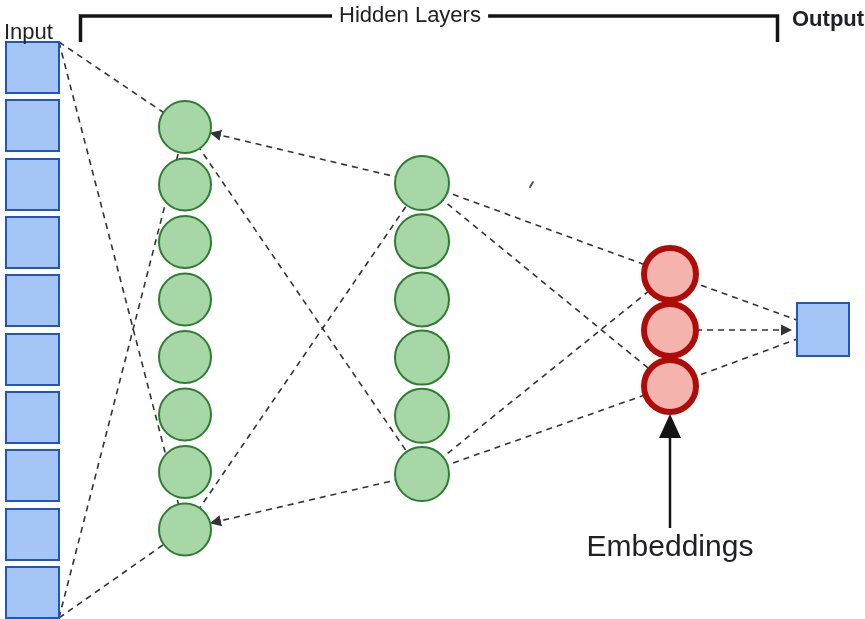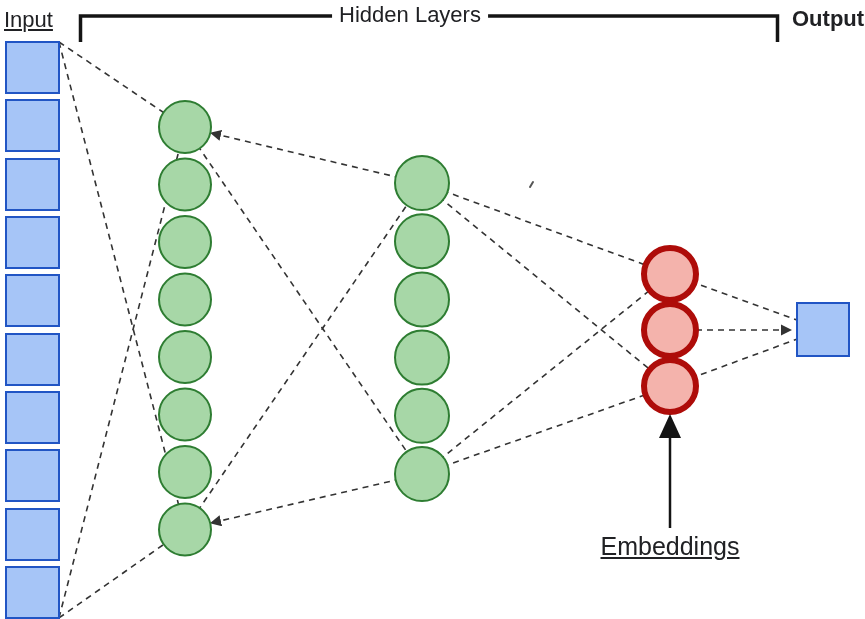--- a/index.html
+++ b/index.html
@@ -13,34 +13,33 @@
   .canvas svg{position:absolute;left:0;top:0;z-index:1;}
   .lbl{
     position:absolute;
     z-index:2;
     color:#202124;
     font-size:22px;
     line-height:26px;
     white-space:nowrap;
     user-select:none;
   }
-  .lbl-input{left:4px;top:7px;text-decoration:underline;}
+  .lbl-input{left:4px;top:19px;}
   .lbl-hidden{
     left:410px;top:2px;
     transform:translateX(-50%);
     background:#ffffff;
     padding:0 7px;
   }
   .lbl-output{left:792px;top:6px;font-weight:bold;}
   .lbl-embeddings{
     left:670px;top:529px;
     transform:translateX(-50%);
-    font-size:25px;
+    font-size:30px;
     line-height:34px;
-    text-decoration:underline;
   }
 </style>
 </head>
 <body>
 
 <div class="canvas">
   <svg id="net-svg" width="865" height="619" viewBox="0 0 865 619">
       <defs>
         <marker id="arw" viewBox="0 0 10 10" refX="9" refY="5" markerWidth="7" markerHeight="7" orient="auto-start-reverse">
           <path d="M0,0 L10,5 L0,10 z" fill="#333333"></path>

